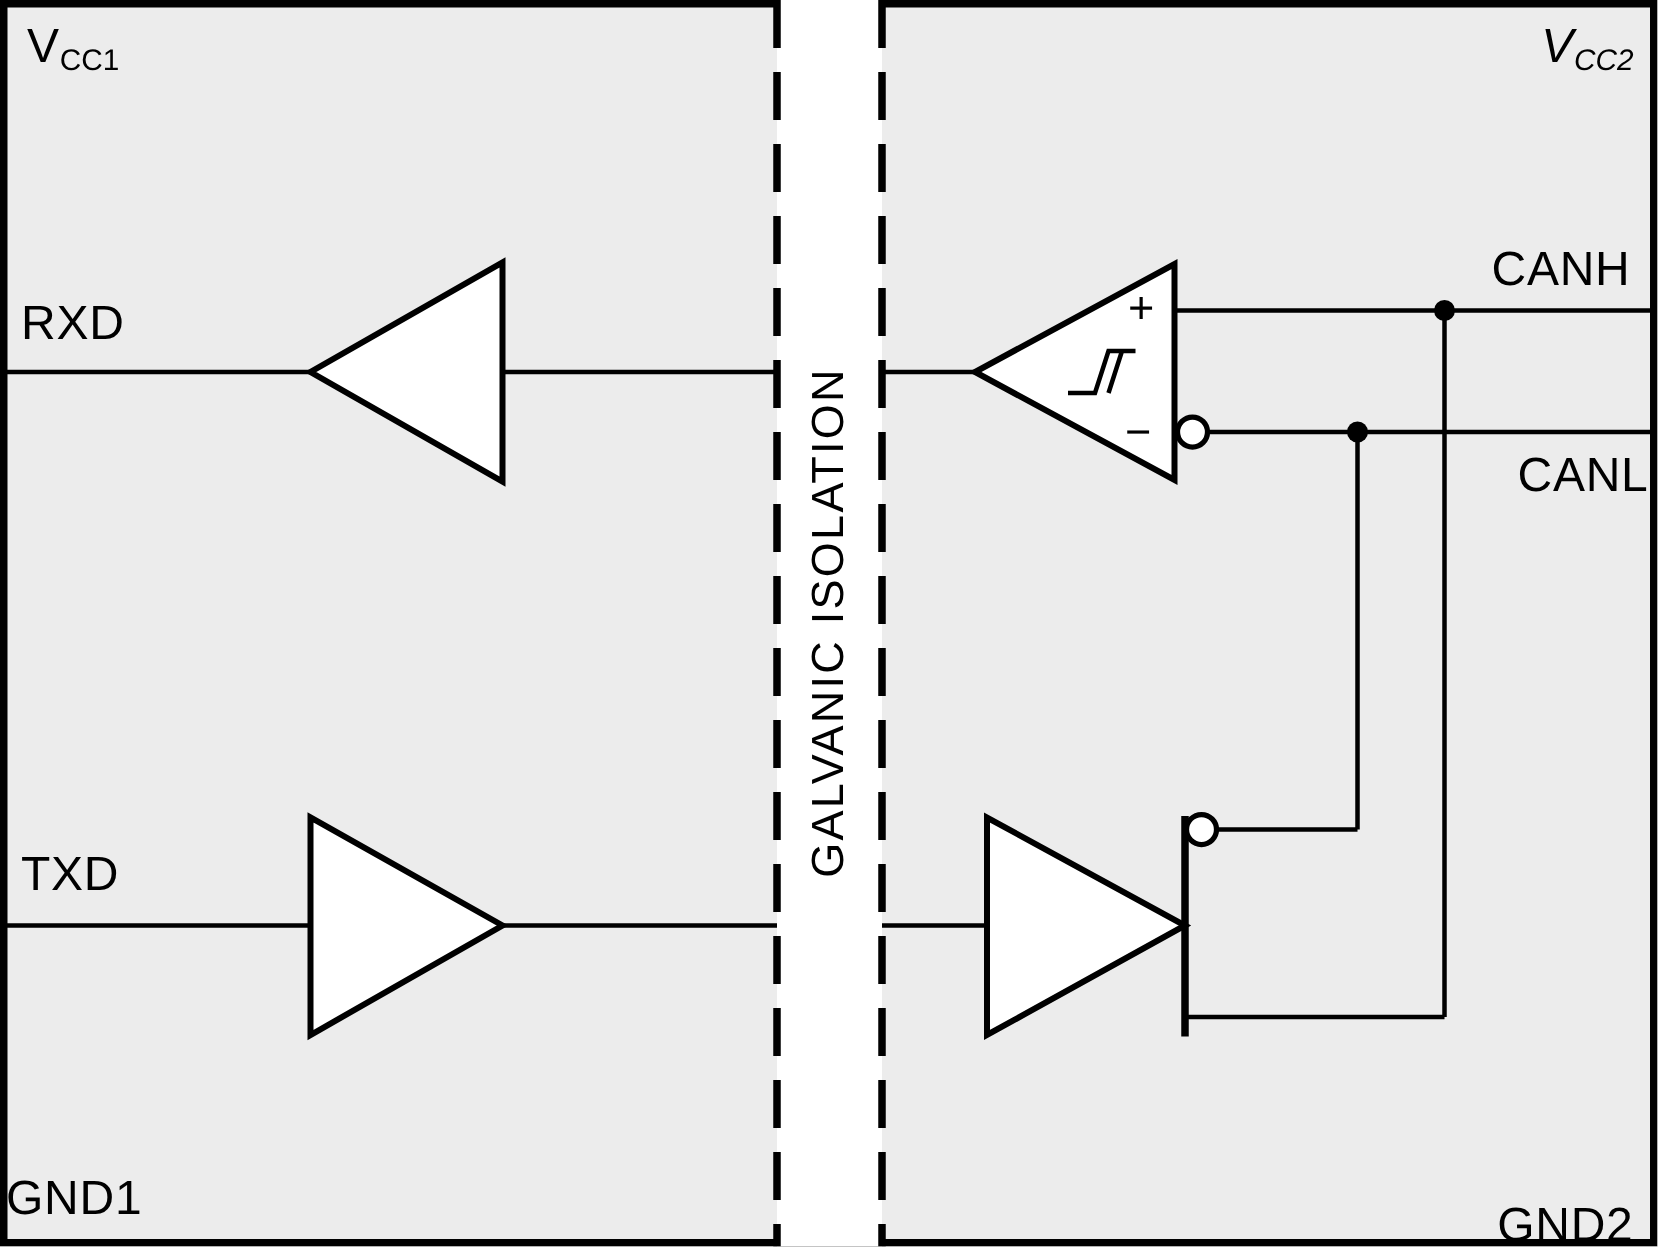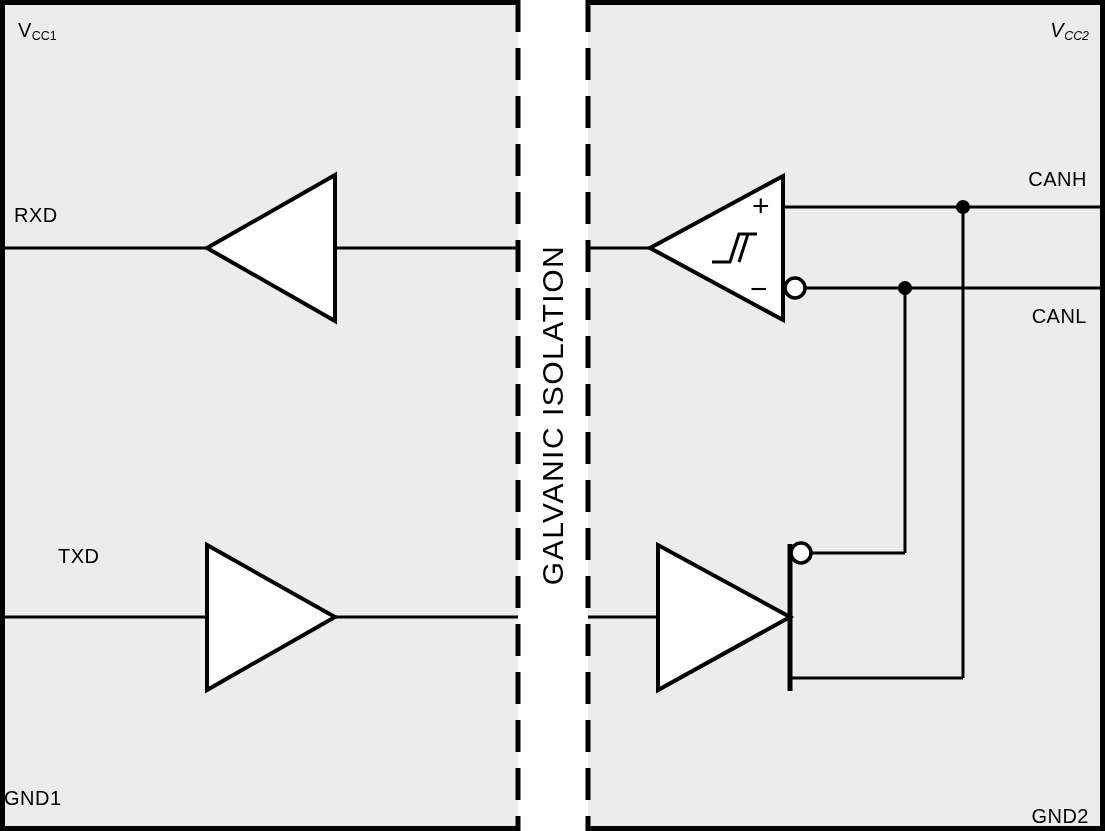--- a/index.html
+++ b/index.html
@@ -21,21 +21,21 @@
   .shape{fill:var(--shape_fill);stroke:var(--line);stroke-width:4;stroke-linejoin:miter;}
   .bar{stroke:var(--line);stroke-width:5;fill:none;}
   .bubble{fill:var(--shape_fill);stroke:var(--line);stroke-width:3.5;}
   .dot{fill:var(--line);stroke:none;}
   .hyst{stroke:var(--line);stroke-width:3;fill:none;}
   .border{fill:none;stroke:var(--line);stroke-width:5;}
   .band{fill:var(--band);stroke:none;}
   .dash{stroke:var(--line);stroke-width:5;fill:none;stroke-dasharray:32 16;}
   .lbl{
     position:absolute;
-    font-size:20px;
+    font-size:32px;
     line-height:32px;
     white-space:nowrap;
     letter-spacing:0.5px;
   }
   .lbl .sub{font-size:0.62em;vertical-align:-0.28em;letter-spacing:0;}
   .right{text-align:right;}
   .pm{position:absolute;font-size:30px;line-height:30px;font-weight:400;}
   .iso-label{
     position:absolute;
     left:553px;top:415px;
@@ -102,22 +102,22 @@
 <div class="lbl" style="left:18px;top:14px;"><span>V</span><span class="sub">CC1</span></div>
 
 <div class="lbl right" style="right:16px;top:14px;font-style:italic;"><span>V</span><span class="sub">CC2</span></div>
 
 <div class="lbl" style="left:4px;top:782px;">GND1</div>
 
 <div class="lbl right" style="right:16px;top:800px;">GND2</div>
 
 <div class="lbl" style="left:14px;top:199px;text-align:right;">RXD</div>
 
-<div class="lbl" style="left:14px;top:540px;margin-left:44px;">TXD</div>
+<div class="lbl" style="left:14px;top:566px;">TXD</div>
 
 <div class="lbl right" style="right:18px;top:163px;">CANH</div>
 
-<div class="lbl right" style="right:18px;top:300px;">CANL</div>
+<div class="lbl right" style="right:6px;top:300px;">CANL</div>
 
 <div class="pm" style="left:752px;top:191px;">+</div>
 <div class="pm" style="left:750px;top:274px;">−</div>
 
 <div class="iso-label">GALVANIC ISOLATION</div>
 
 </body></html>

